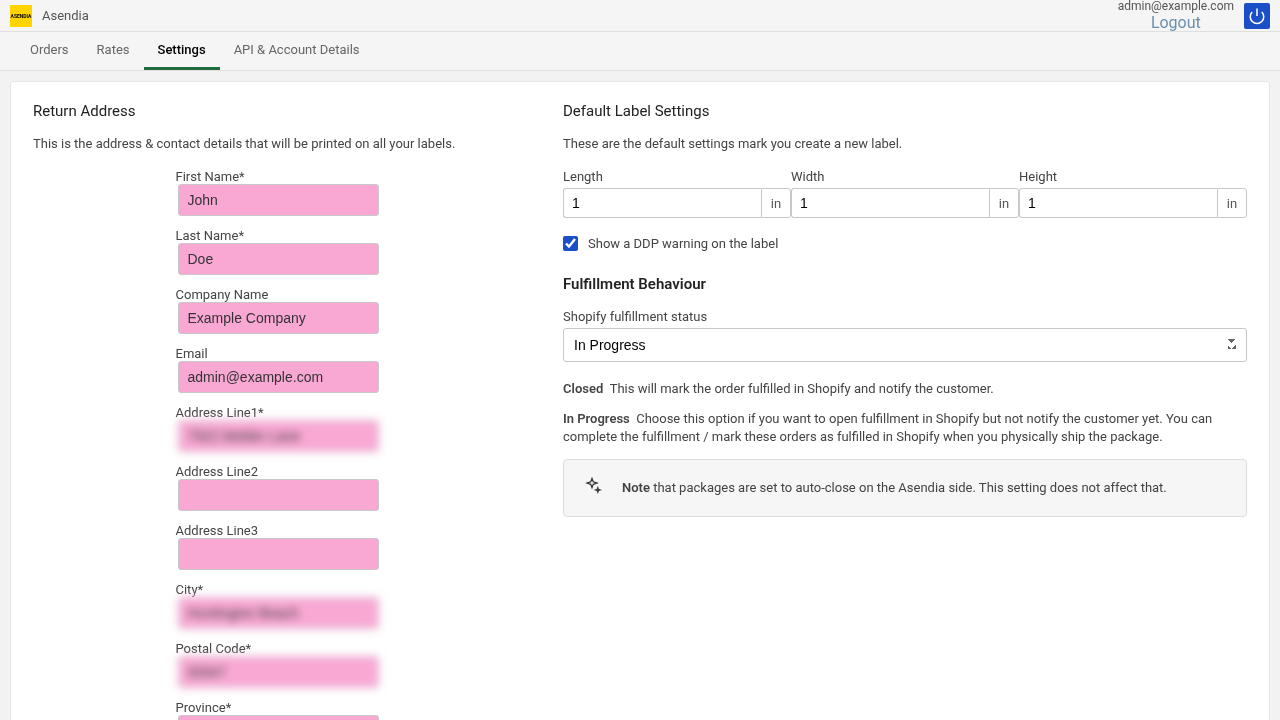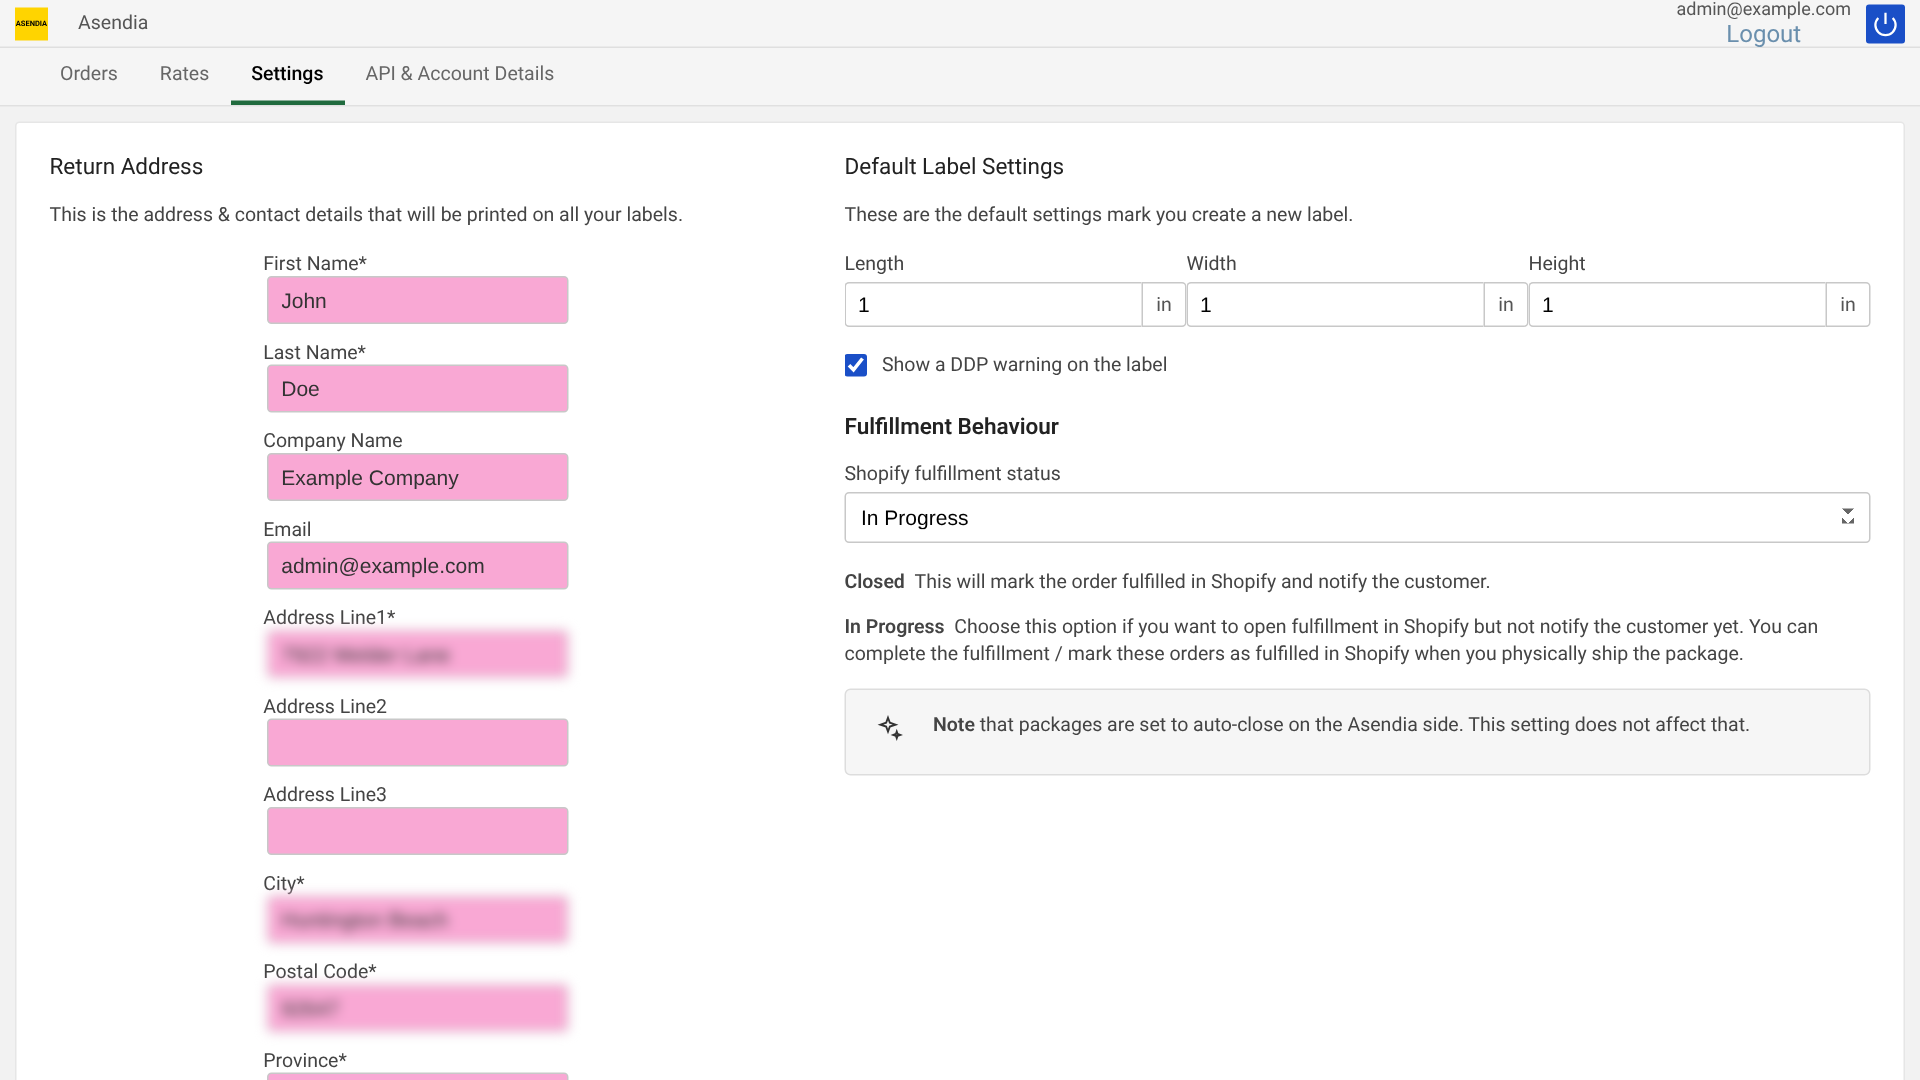--- a/index.html
+++ b/index.html
@@ -1,29 +1,29 @@
 <!DOCTYPE html>
 <html><head>
 <meta charset="utf-8">
 <style>
 * { box-sizing: border-box; margin: 0; padding: 0; }
 body { font-family: -apple-system, BlinkMacSystemFont, "Segoe UI", Roboto, Helvetica, Arial, sans-serif; background: #557c78; width: 1280px; height: 720px; overflow: hidden; }
 .app { background: #f2f2f2; width: 1280px; }
 .header { display: flex; align-items: center; justify-content: space-between; padding: 4px 10px; background: #f5f5f5; border-bottom: 1px solid #dfdfdf; height: 32px; }
-.header-left { display: flex; align-items: center; gap: 20px; }
+.header-left { display: flex; align-items: center; gap: 10px; }
 .logo { width: 22px; height: 22px; background: #ffd400; display: flex; align-items: center; justify-content: center; font-size: 5px; font-weight: bold; color: #000; }
 .brand { font-size: 13px; color: #555; }
 .header-right { display: flex; align-items: center; gap: 10px; }
 .user-block { text-align: right; font-size: 11px; color: #555; line-height: 1.2; }
 .user-email { font-size: 12px; }
 .logout { color: #6a8fad; font-size: 16px; cursor: pointer; text-align: center; }
 .avatar { width: 26px; height: 26px; background: #1a4fc7; display: flex; align-items: center; justify-content: center; border-radius: 2px; }
 .avatar svg { width: 18px; height: 18px; fill: #fff; }
 
-.tabs { display: flex; padding: 0 26px; background: #f5f5f5; border-bottom: 1px solid #e0e0e0; text-align: center; }
+.tabs { display: flex; padding: 0 16px; background: #f5f5f5; border-bottom: 1px solid #e0e0e0; text-align: center; }
 .tab { padding: 10px 14px; font-size: 13px; color: #666; cursor: pointer; border-bottom: 3px solid transparent; }
 .tab.active { color: #000; border-bottom-color: #206b3e; font-weight: 500; }
 
 .content { margin: 10px; background: #fff; border: 1px solid #e6e6e6; border-radius: 3px; padding: 20px 22px 24px; display: flex; gap: 40px; min-height: 610px; }
 .col { flex: 1; }
 .section-title { font-size: 15px; font-weight: 400; color: #222; margin-bottom: 16px; }
 .section-desc { font-size: 13px; color: #444; margin-bottom: 18px; }
 
 .form-row { display: flex; align-items: center; margin-bottom: 12px; flex-direction: column; }
 .form-label { width: 205px; font-size: 13px; color: #444; }
@@ -44,21 +44,21 @@
 .check-label { font-size: 13px; color: #444; }
 
 .sub-title { font-size: 15px; font-weight: 600; color: #222; margin-bottom: 16px; }
 .field-label { font-size: 13px; color: #444; margin-bottom: 4px; display:block; }
 .select-wrap { margin-bottom: 18px; }
 .select-wrap select { width: 100%; padding: 8px 10px; border: 1px solid #c8c8c8; border-radius: 3px; font-size: 14px; appearance: none; background:#fff; background-image: linear-gradient(45deg, transparent 50%, #666 50%), linear-gradient(135deg, #666 50%, transparent 50%), linear-gradient(45deg, #666 50%, transparent 50%), linear-gradient(135deg, transparent 50%, #666 50%); background-position: calc(100% - 14px) 10px, calc(100% - 10px) 10px, calc(100% - 14px) 16px, calc(100% - 10px) 16px; background-size: 4px 4px; background-repeat: no-repeat; }
 
 .help-line { font-size: 13px; color: #444; margin-bottom: 12px; line-height: 1.4; }
 .help-line strong { font-weight: 600; }
 
-.note-box { border: 1px solid #ddd; background: #f6f6f6; border-radius: 4px; padding: 16px 18px; display: flex; gap: 20px; margin-top: 12px; }
+.note-box { border: 1px solid #ddd; background: #f6f6f6; border-radius: 4px; padding: 16px 18px; display: flex; align-items: center; gap: 20px; margin-top: 12px; }
 .note-icon svg { width: 20px; height: 20px; stroke: #333; fill: none; stroke-width: 1.5; }
 .note-text { font-size: 13px; color: #444; }
 .note-text strong { font-weight: 600; }
 
 .save-btn { margin-top: 18px; padding: 8px 14px; background: #206b3e; color: #fff; border: none; border-radius: 3px; font-size: 13px; cursor: pointer; }
 </style>
 </head>
 <body>
 <div class="app">
   <div class="header">

